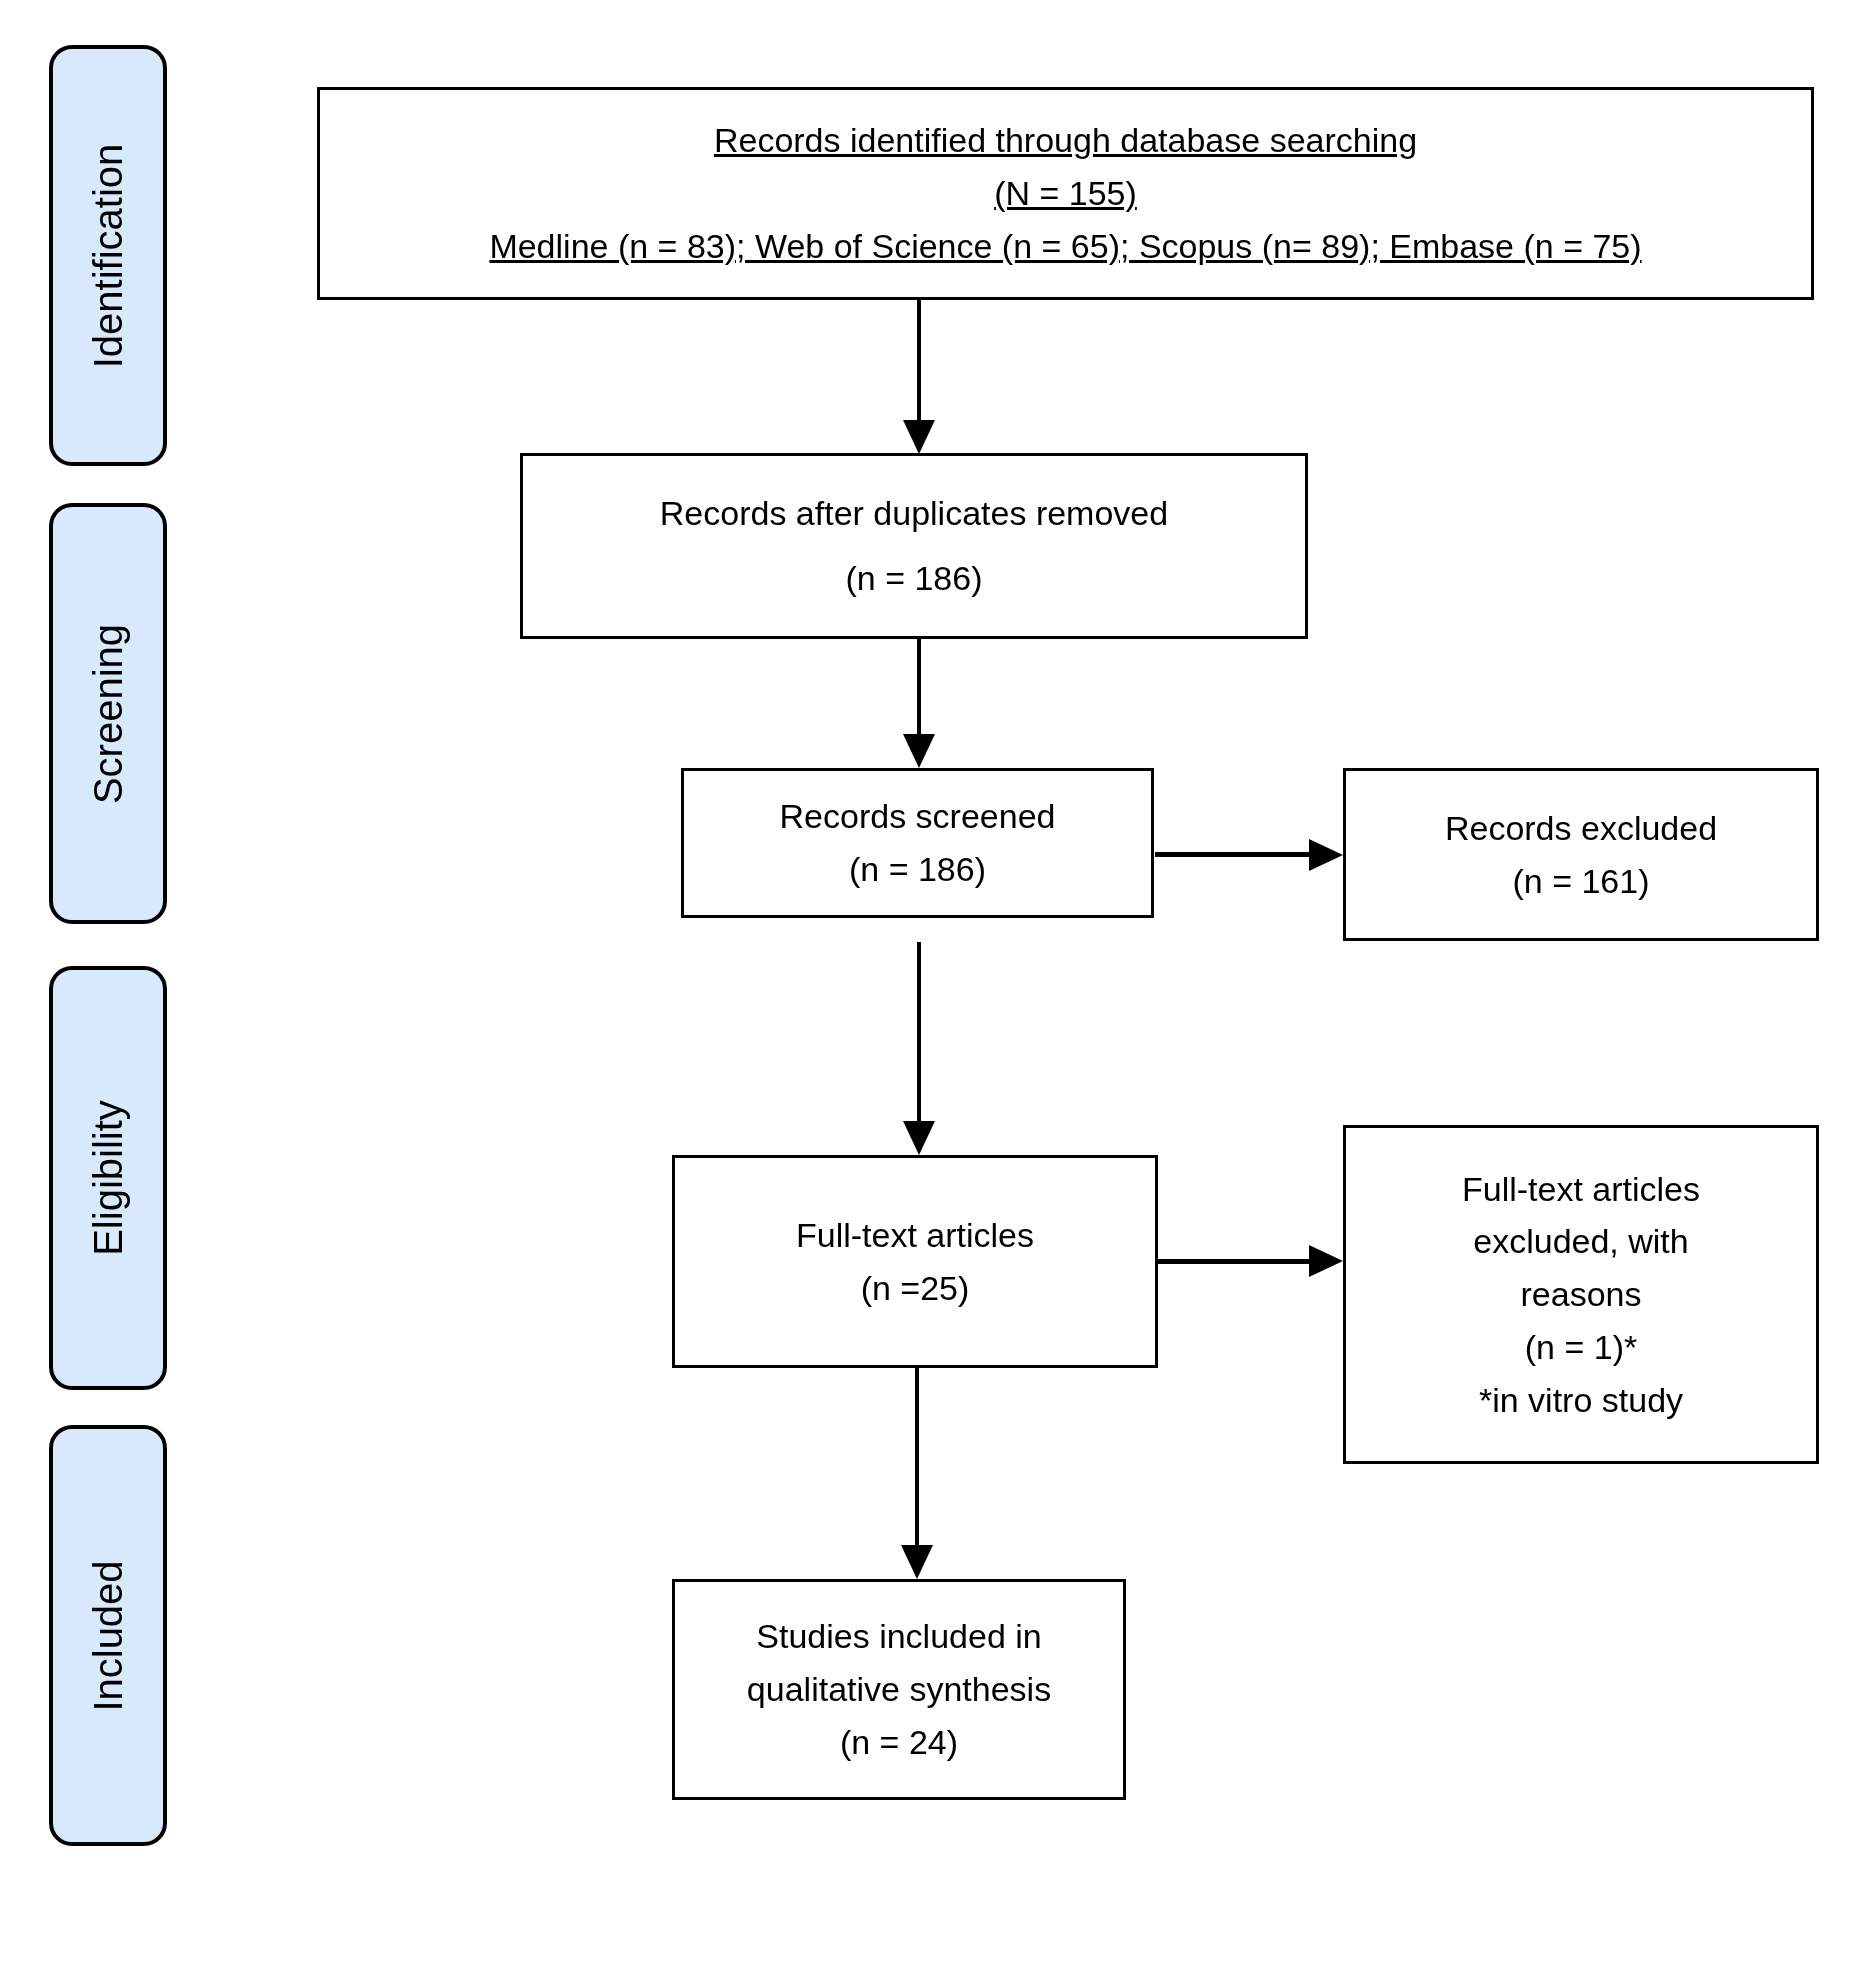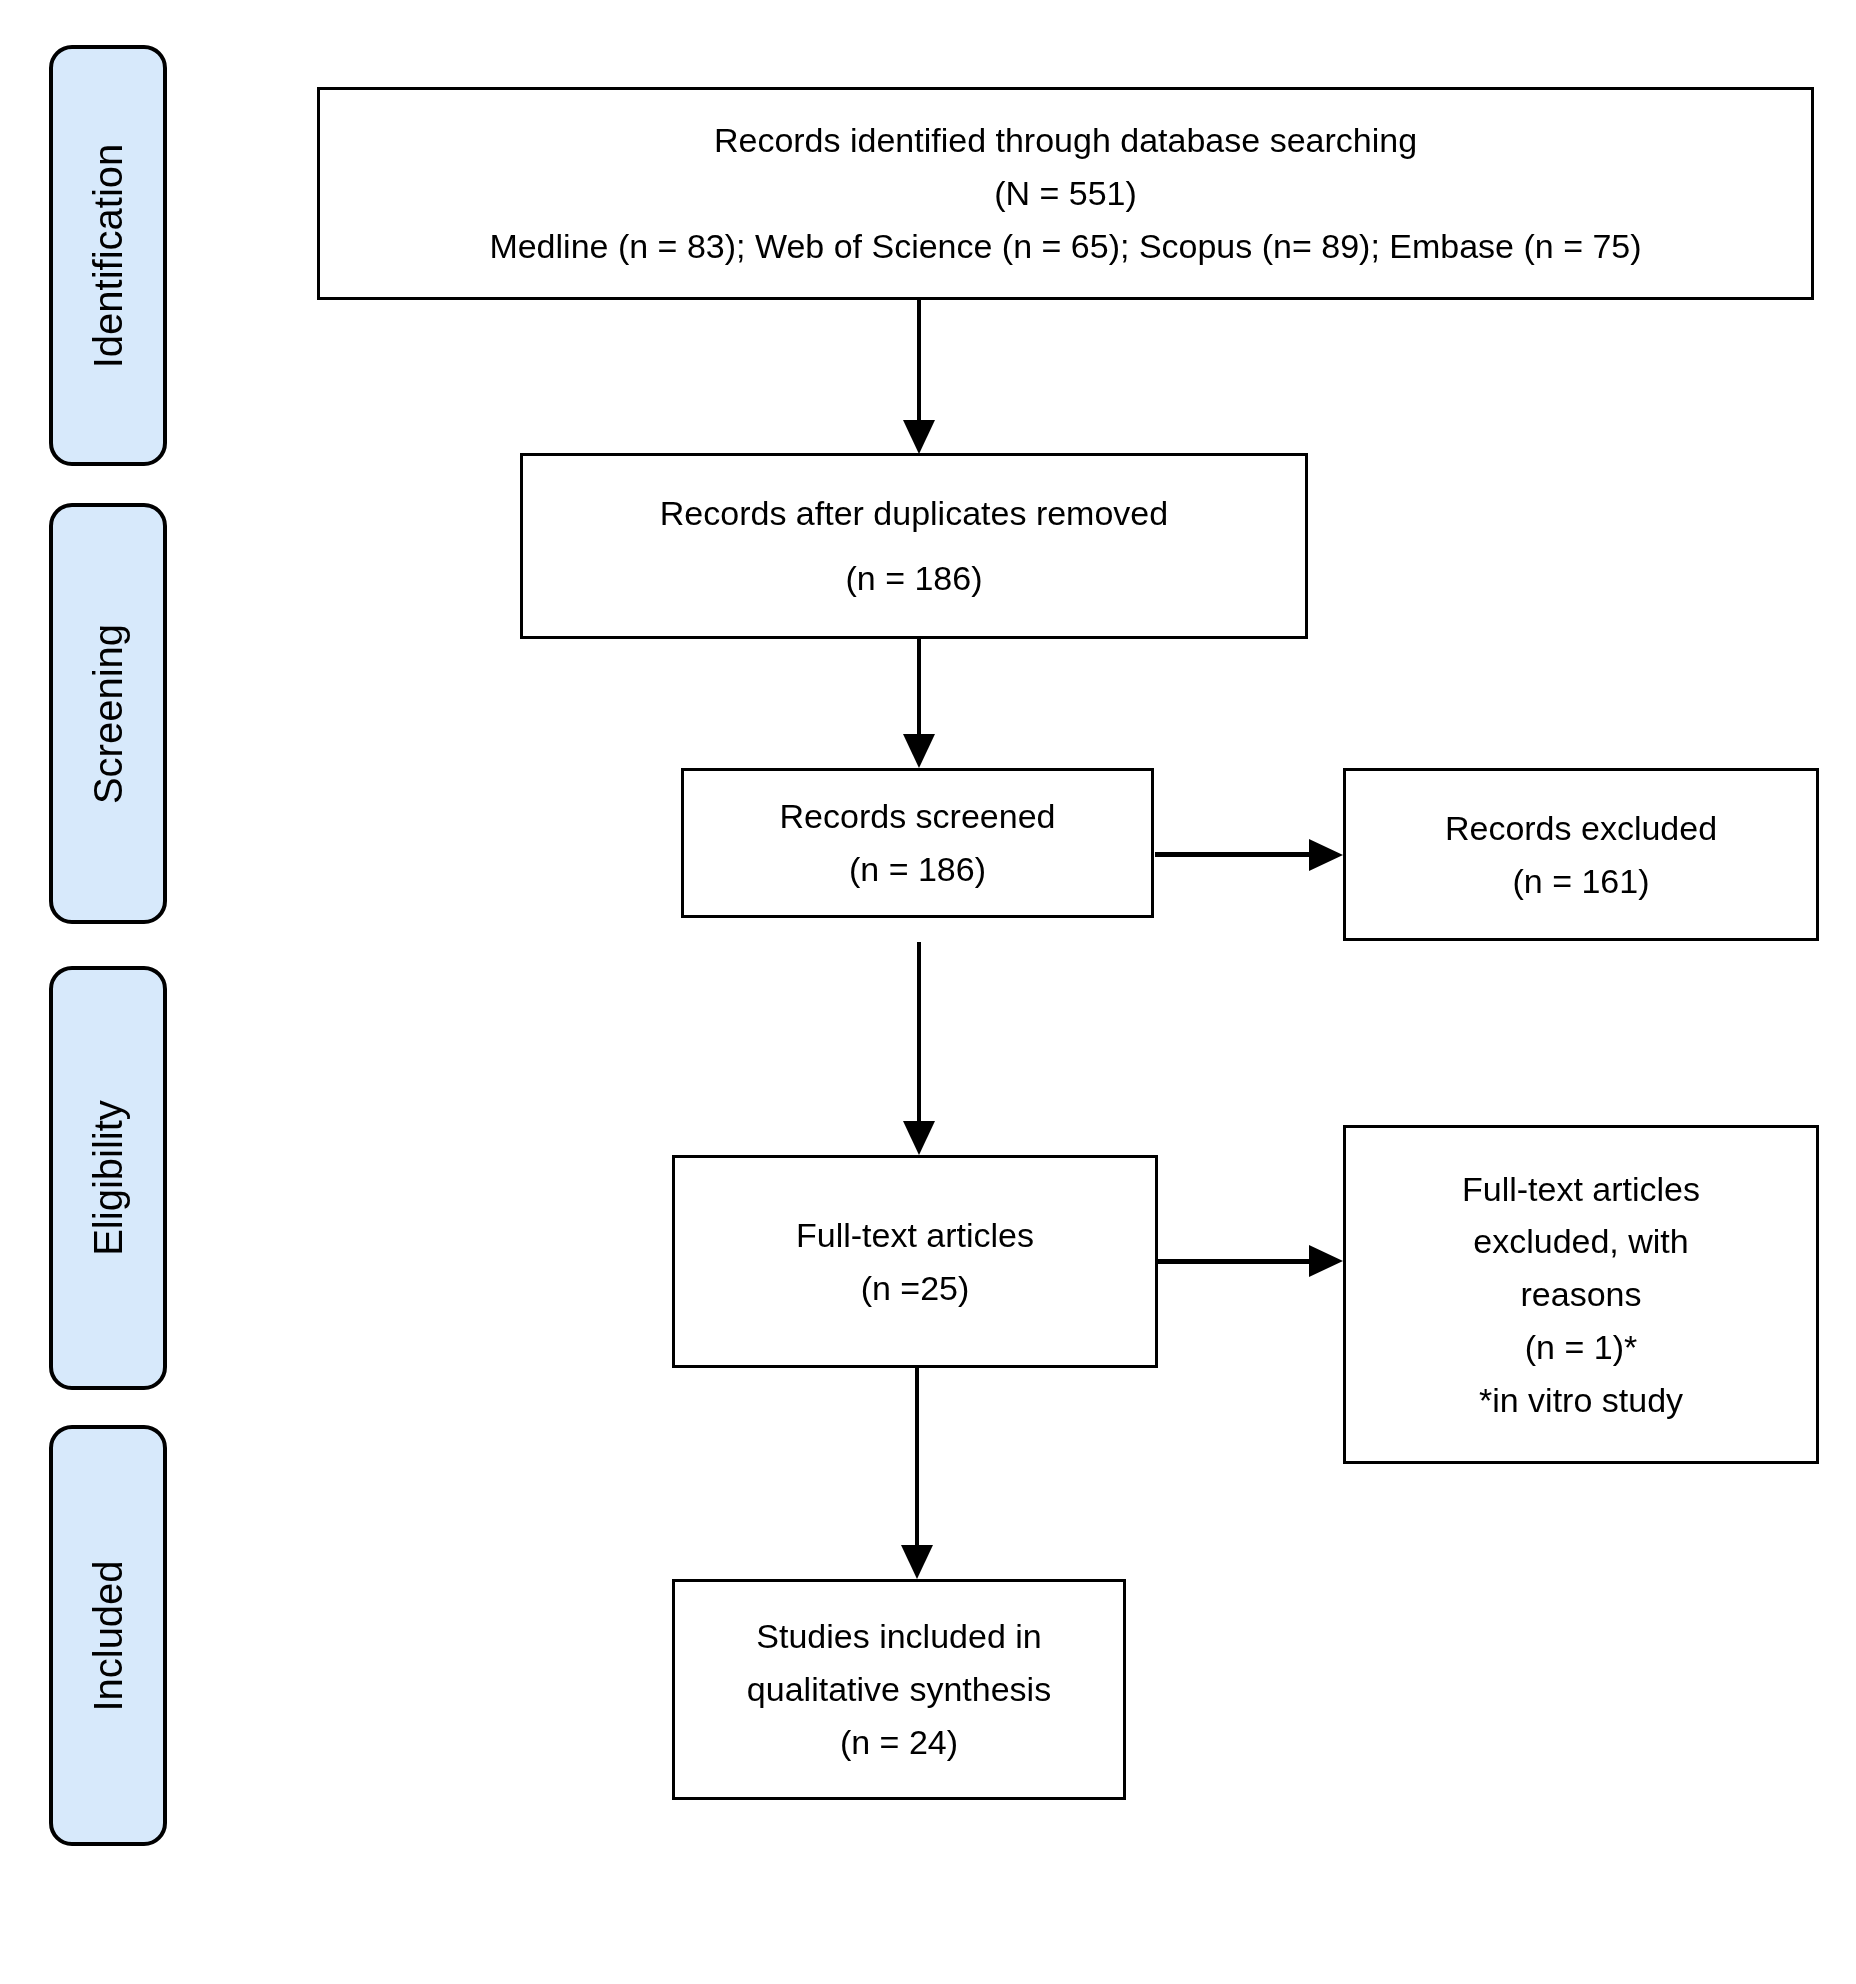--- a/index.html
+++ b/index.html
@@ -59,21 +59,21 @@
     border: 3px solid var(--node-border);
     display: flex;
     flex-direction: column;
     align-items: center;
     justify-content: center;
     text-align: center;
     font-size: 34px;
     line-height: 1.55;
     padding: 5px 15px;
   }
-  #node-identified          { left: 317px;  top: 87px;  width: 1497px; height: 213px; }
+  #node-identified          { left: 317px;  top: 87px;  width: 1497px; height: 213px; text-decoration: underline; }
   #node-deduplicated        { left: 520px; top: 453px;  width: 788px; height: 186px; gap: 12px; }
   #node-screened            { left: 681px; top: 768px; width: 473px;  height: 150px; }
   #node-records-excluded    { left: 1343px; top: 768px; width: 476px;  height: 173px; text-align: right; }
   #node-fulltext-assessed   { left: 672px; top: 1155px; width: 486px;  height: 213px; }
   #node-fulltext-excluded   { left: 1343px; top: 1125px; width: 476px;  height: 339px; }
   #node-included-qualitative{ left: 672px; top: 1579px; width: 454px;  height: 221px; }
 
   
   .shaft-v {
     position: absolute;
@@ -132,21 +132,21 @@
   </div>
   <div class="stage" id="stage-eligibility">
     <span class="stage-label">Eligibility</span>
   </div>
   <div class="stage" id="stage-included">
     <span class="stage-label">Included</span>
   </div>
 
   <div class="node" id="node-identified">
     <div>Records identified through database searching</div>
-    <div>(N = 551)</div>
+    <div>(N = 155)</div>
     <div>Medline (n = 83); Web of Science (n = 65); Scopus (n= 89); Embase (n = 75)</div>
   </div>
 
   <div class="node" id="node-deduplicated">
     <div>Records after duplicates removed</div>
     <div>(n = 186)</div>
   </div>
 
   <div class="node" id="node-screened">
     <div>Records screened</div>

